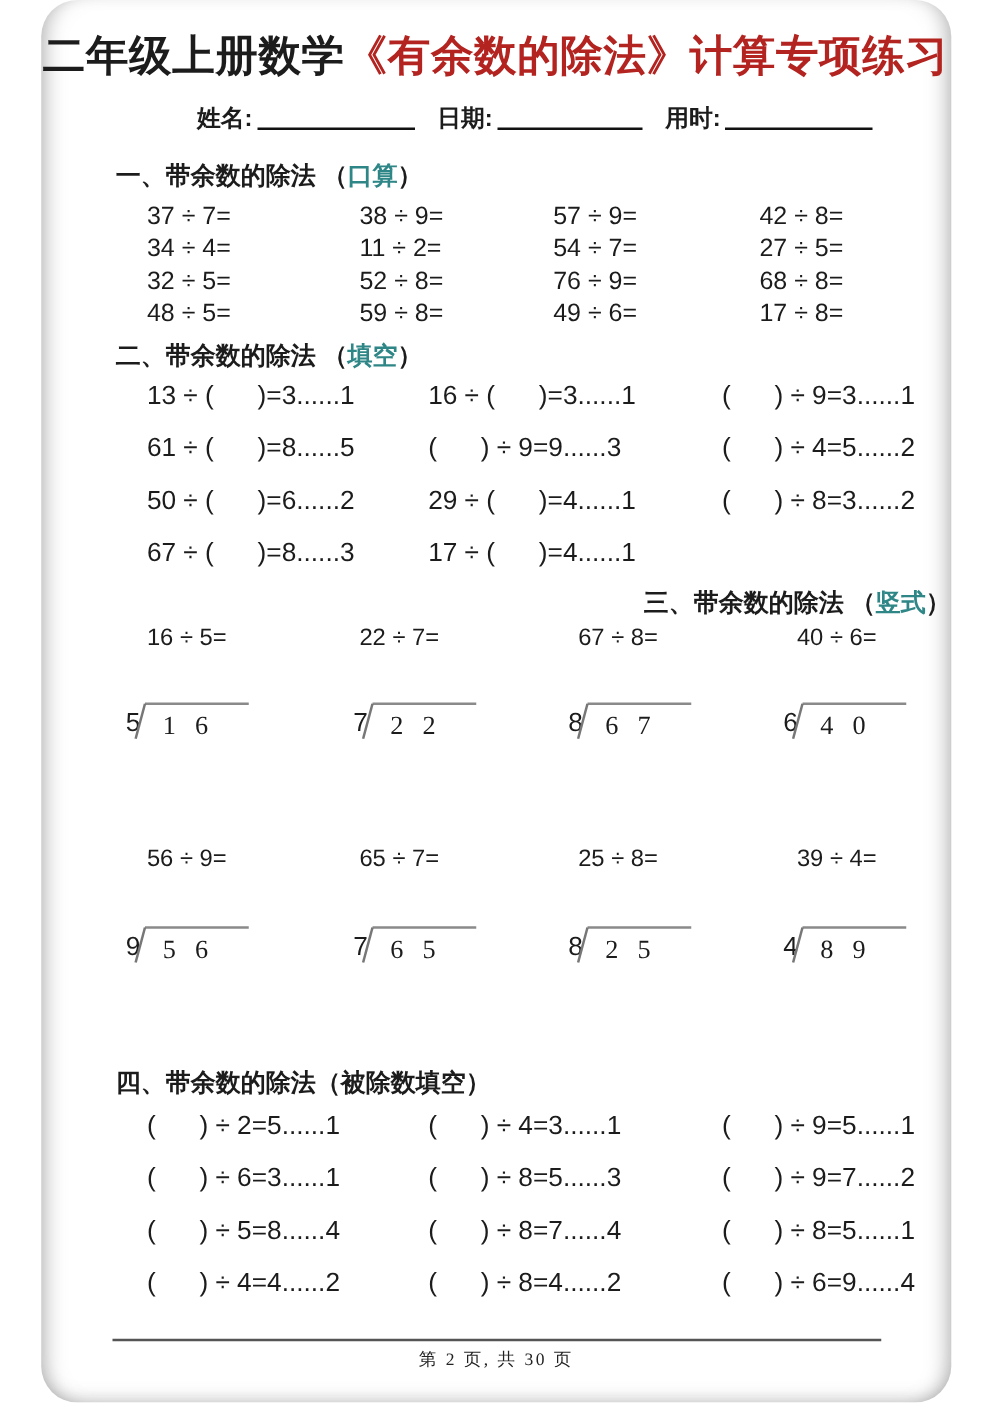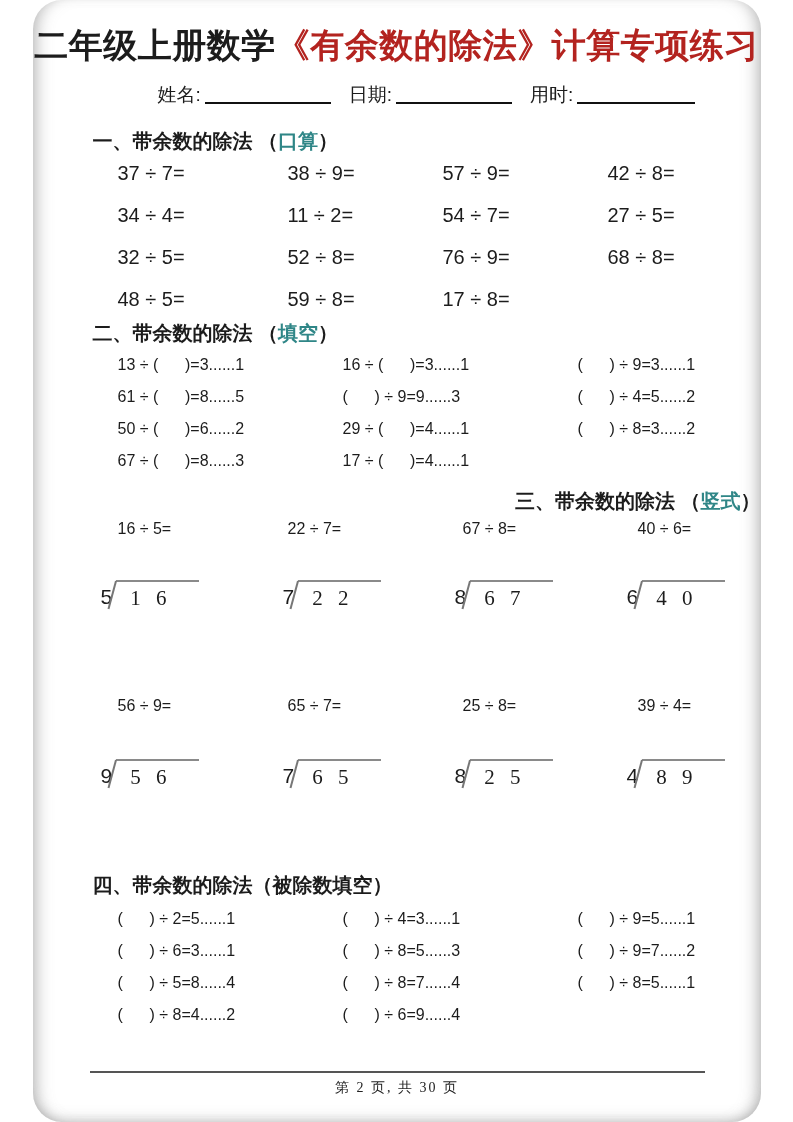--- a/index.html
+++ b/index.html
@@ -7,29 +7,29 @@
     position:relative;width:728px;height:1122px;margin:0 auto;background:#fff;
     overflow:hidden;color:#1c1c1c;
     font-family:"Liberation Sans","DejaVu Sans",sans-serif;
     box-shadow:inset 14px 0 16px -11px rgba(110,110,110,.5),
                inset -14px 0 16px -11px rgba(110,110,110,.5),
                inset 0 -12px 14px -10px rgba(120,120,120,.35);
     border-radius:29px;
   }
   .title{margin-top:24px;text-align:center;font-size:34px;font-weight:bold;line-height:42px;letter-spacing:.5px;white-space:nowrap;}
   .title .t-red{color:#b3231f;}
-  .name-row{margin:16px 0 0 125px;font-size:19px;font-weight:normal;white-space:nowrap;}
+  .name-row{margin:16px 0 0 125px;font-size:19px;font-weight:bold;white-space:nowrap;}
   .blank{display:inline-block;border-bottom:2px solid #111;height:18px;vertical-align:-3px;margin:0 18px 0 4px;}
   .blank.b1{width:126px;} .blank.b2{width:116px;} .blank.b3{width:118px;margin-right:0;}
   .sec-head{margin-left:60px;font-size:20px;font-weight:bold;line-height:26px;white-space:pre;}
   .sec-head .tag-teal{color:#2f8687;}
-  .grid4{display:grid;grid-template-columns:170px 155px 165px 1fr;row-gap:16px;margin:6px 60px 0 85px;font-size:20px;line-height:26px;}
-  .grid3{display:grid;grid-template-columns:225px 235px 1fr;row-gap:6px;margin:6px 40px 0 85px;font-size:16px;line-height:26px;}
+  .grid4{display:grid;grid-template-columns:170px 155px 165px 1fr;margin:6px 60px 0 85px;font-size:20px;line-height:26px;}
+  .grid3{display:grid;grid-template-columns:225px 235px 1fr;row-gap:16px;margin:6px 40px 0 85px;font-size:21px;line-height:26px;}
   .prob{white-space:pre;}
-  .eq4{display:grid;grid-template-columns:170px 175px 175px 1fr;margin:2px 40px 0 85px;font-size:16px;line-height:26px;}
+  .eq4{display:grid;grid-template-columns:170px 175px 175px 1fr;margin:2px 40px 0 85px;font-size:19px;line-height:26px;}
   .ldgrid{display:grid;grid-template-columns:182px 172px 172px 1fr;margin:38px 30px 0 68px;}
   .ld{display:inline-flex;align-items:flex-start;font-size:21px;line-height:26px;}
   .ld-divisor{padding-top:4px;}
   .ld-box{position:relative;margin-left:4px;padding:5px 28px 0 14px;letter-spacing:5px;white-space:pre;font-family:Liberation Serif, serif;}
   .ld-box::before{content:"";position:absolute;left:0;right:0;top:0;height:2px;background:#8a8a8a;}
   .ld-box::after{content:"";position:absolute;left:-1px;top:1px;width:2px;height:29px;background:#777;transform:rotate(15deg);transform-origin:top center;}
   .mt-eq2{margin-top:82px;}
   .mt-ld2{margin-top:40px;}
   .mt-s2{margin-top:8px;}
   .mt-s3{margin-top:14px;text-align:right;}
@@ -57,20 +57,21 @@
     <span class="prob">34 ÷ 4=</span>
     <span class="prob">11 ÷ 2=</span>
     <span class="prob">54 ÷ 7=</span>
     <span class="prob">27 ÷ 5=</span>
     <span class="prob">32 ÷ 5=</span>
     <span class="prob">52 ÷ 8=</span>
     <span class="prob">76 ÷ 9=</span>
     <span class="prob">68 ÷ 8=</span>
     <span class="prob">48 ÷ 5=</span>
     <span class="prob">59 ÷ 8=</span>
+    <span class="prob">49 ÷ 6=</span>
     <span class="prob">17 ÷ 8=</span>
   </div>
 
   <div class="sec-head mt-s2"><span>二、带余数的除法</span><span> （</span><span class="tag-teal">填空</span><span>）</span></div>
   <div class="grid3">
     <span class="prob">13 ÷ (      )=3......1</span>
     <span class="prob">16 ÷ (      )=3......1</span>
     <span class="prob">(      ) ÷ 9=3......1</span>
     <span class="prob">61 ÷ (      )=8......5</span>
     <span class="prob">(      ) ÷ 9=9......3</span>
@@ -138,20 +139,21 @@
   <div class="grid3" style="margin-top:8px;">
     <span class="prob">(      ) ÷ 2=5......1</span>
     <span class="prob">(      ) ÷ 4=3......1</span>
     <span class="prob">(      ) ÷ 9=5......1</span>
     <span class="prob">(      ) ÷ 6=3......1</span>
     <span class="prob">(      ) ÷ 8=5......3</span>
     <span class="prob">(      ) ÷ 9=7......2</span>
     <span class="prob">(      ) ÷ 5=8......4</span>
     <span class="prob">(      ) ÷ 8=7......4</span>
     <span class="prob">(      ) ÷ 8=5......1</span>
+    <span class="prob">(      ) ÷ 4=4......2</span>
     <span class="prob">(      ) ÷ 8=4......2</span>
     <span class="prob">(      ) ÷ 6=9......4</span>
   </div>
 
   <div class="footer">
     <span>第 2 页, 共 30 页</span>
   </div>
 
 </div>
 

